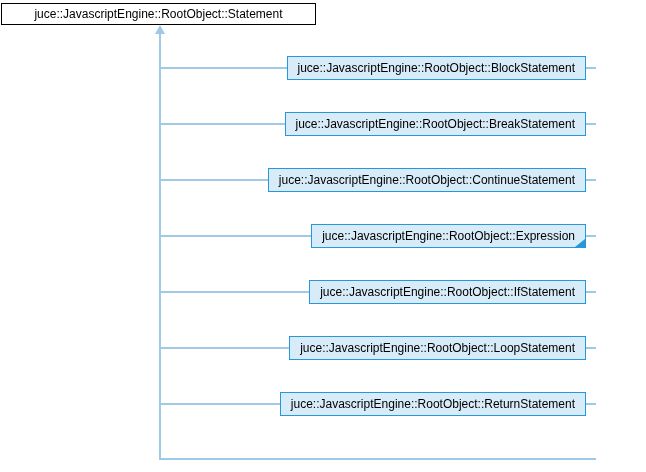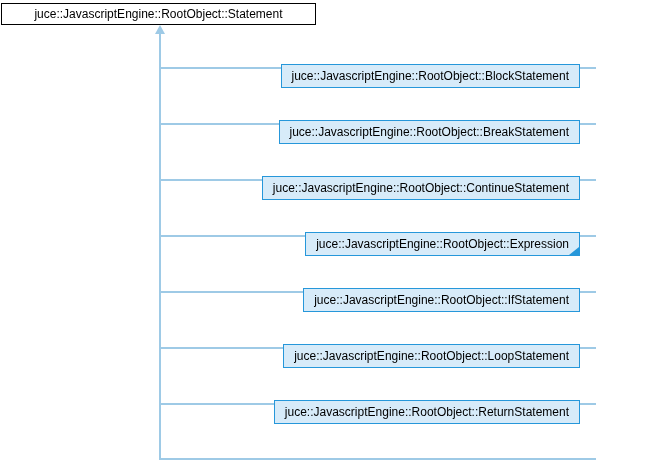--- a/index.html
+++ b/index.html
@@ -22,34 +22,33 @@
     background: #ffffff;
     color: #000000;
     font-size: 12px;
     line-height: 20px;
     text-align: center;
     white-space: nowrap;
     z-index: 2;
   }
   .child-node {
     position: absolute;
-    right: 16px;
+    right: 10px;
     height: 24px;
     box-sizing: border-box;
     border: 1px solid #2697da;
     background: #d7ebf9;
     color: #000000;
     font-size: 12px;
     line-height: 22px;
     text-align: center;
     white-space: nowrap;
     padding: 0 10px;
     z-index: 2;
     cursor: pointer;
-    margin-top: 8px;
   }
   .vline {
     position: absolute;
     left: 159px;
     top: 33px;
     width: 1.5px;
     height: 427px;
     background: #9ecae6;
     z-index: 1;
   }

